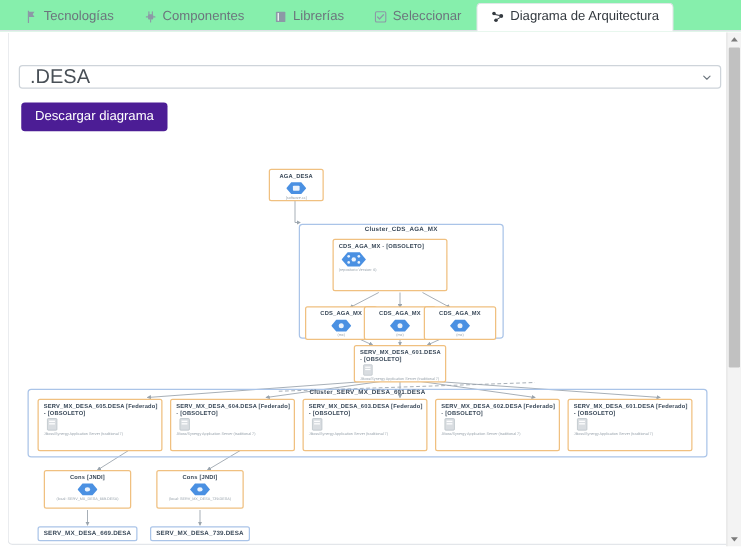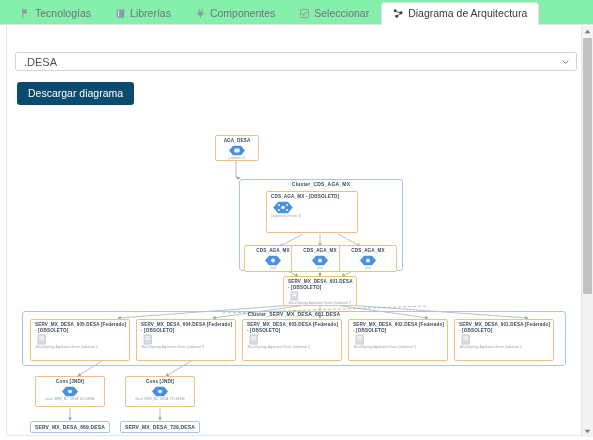--- a/index.html
+++ b/index.html
@@ -57,39 +57,39 @@
     position:absolute;left:8px;top:10px;
     font-size:10.5px;color:#3c4043;
   }
   .select-wrap{
     position:absolute;left:8px;top:26px;
     width:562px;height:19px;
   }
   select.env-select{
     width:100%;height:100%;
     font-family:"Liberation Sans", sans-serif;
-    font-size:11px;color:#495057;
+    font-size:16px;color:#495057;
     padding-left:8px;
     border:1px solid #ced4da;
     border-radius:3px;
     background:#fff;
     -webkit-appearance:none;appearance:none;
     box-sizing:border-box;
     outline:none;
   }
   .sel-arrow{
     position:absolute;right:7px;top:50%;
     transform:translateY(-50%);
     pointer-events:none;color:#6c757d;
     display:flex;
   }
   .dl-btn{
     position:absolute;left:10px;top:56px;
     padding:5px 11px;
-    background:#0c4a6e;color:#ffffff;
+    background:#4c1d95;color:#ffffff;
     font-family:"Liberation Sans", sans-serif;
     font-size:10.5px;
     border:none;border-radius:3px;
     cursor:pointer;line-height:1.2;
   }
 
   
   .canvas{
     position:absolute;left:1px;top:82px;
     width:570px;height:326px;
@@ -174,35 +174,35 @@
           <path d="M4 1v14" stroke="currentColor" stroke-width="1.4" fill="none"></path>
           <path d="M4 2h7l-2 3 2 3H4z" fill="currentColor"></path>
         </svg>
     </span>
     <span>Tecnologías</span>
   </div>
 
   <div class="tab">
     <span class="ticon">
       <svg width="11" height="11" viewBox="0 0 16 16">
-          <rect x="2.5" y="2" width="11" height="12" rx="1" fill="currentColor"></rect>
-          <rect x="4.5" y="3.5" width="1.4" height="9" fill="#fff"></rect>
-        </svg>
-    </span>
-    <span>Librerías</span>
+          <rect x="5" y="5" width="6" height="6" rx="1" fill="currentColor"></rect>
+          <path d="M6 2v3M10 2v3M3 8h2M11 8h2M8 11v3" stroke="currentColor" stroke-width="1.3" fill="none" stroke-linecap="round"></path>
+        </svg>
+    </span>
+    <span>Componentes</span>
   </div>
 
   <div class="tab">
     <span class="ticon">
       <svg width="11" height="11" viewBox="0 0 16 16">
-          <rect x="5" y="5" width="6" height="6" rx="1" fill="currentColor"></rect>
-          <path d="M6 2v3M10 2v3M3 8h2M11 8h2M8 11v3" stroke="currentColor" stroke-width="1.3" fill="none" stroke-linecap="round"></path>
-        </svg>
-    </span>
-    <span>Componentes</span>
+          <rect x="2.5" y="2" width="11" height="12" rx="1" fill="currentColor"></rect>
+          <rect x="4.5" y="3.5" width="1.4" height="9" fill="#fff"></rect>
+        </svg>
+    </span>
+    <span>Librerías</span>
   </div>
 
   <div class="tab">
     <span class="ticon">
       <svg width="11" height="11" viewBox="0 0 16 16">
           <rect x="2" y="2" width="12" height="12" rx="1.5" fill="none" stroke="currentColor" stroke-width="1.3"></rect>
           <path d="M4.5 8.2l2.2 2.3 4.6-5" stroke="currentColor" stroke-width="1.5" fill="none" stroke-linecap="round" stroke-linejoin="round"></path>
         </svg>
     </span>
     <span>Seleccionar</span>

